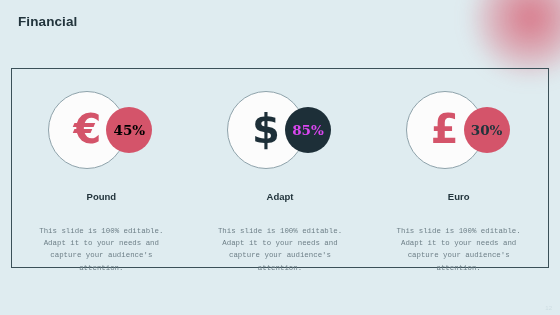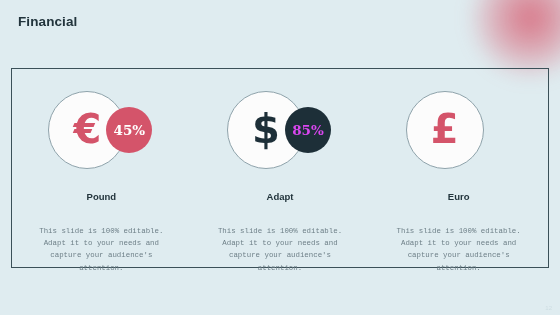--- a/index.html
+++ b/index.html
@@ -145,21 +145,21 @@
 
 <div id="slide-title">Financial</div>
 
 <div id="content-card" style="border-color: rgb(59, 80, 88);">
 
   <div class="currency-column">
     <div class="circle-cluster">
       <div class="big-circle">
         <span class="currency-glyph" style="color: rgb(212, 84, 106);">€</span>
       </div>
-      <div class="badge-circle" style="background: rgb(212, 84, 106); color: #ffffff;">45%</div>
+      <div class="badge-circle" style="background: rgb(212, 84, 106); color: #000000;">45%</div>
     </div>
     <div class="currency-label">Pound</div>
     <div class="currency-desc">This slide is 100% editable. Adapt it to your needs and capture your audience's attention.</div>
   </div>
 
   <div class="currency-column">
     <div class="circle-cluster">
       <div class="big-circle">
         <span class="currency-glyph" style="color: rgb(29, 47, 56);">$</span>
       </div>
@@ -167,20 +167,21 @@
     </div>
     <div class="currency-label">Adapt</div>
     <div class="currency-desc">This slide is 100% editable. Adapt it to your needs and capture your audience's attention.</div>
   </div>
 
   <div class="currency-column">
     <div class="circle-cluster">
       <div class="big-circle">
         <span class="currency-glyph" style="color: rgb(212, 84, 106);">£</span>
       </div>
+      <div class="badge-circle" style="background: rgb(212, 84, 106); color: rgb(34, 52, 60);">30%</div>
     </div>
     <div class="currency-label">Euro</div>
     <div class="currency-desc">This slide is 100% editable. Adapt it to your needs and capture your audience's attention.</div>
   </div>
 
 </div>
 
 <div id="page-number">12</div>
 
 </body></html>

